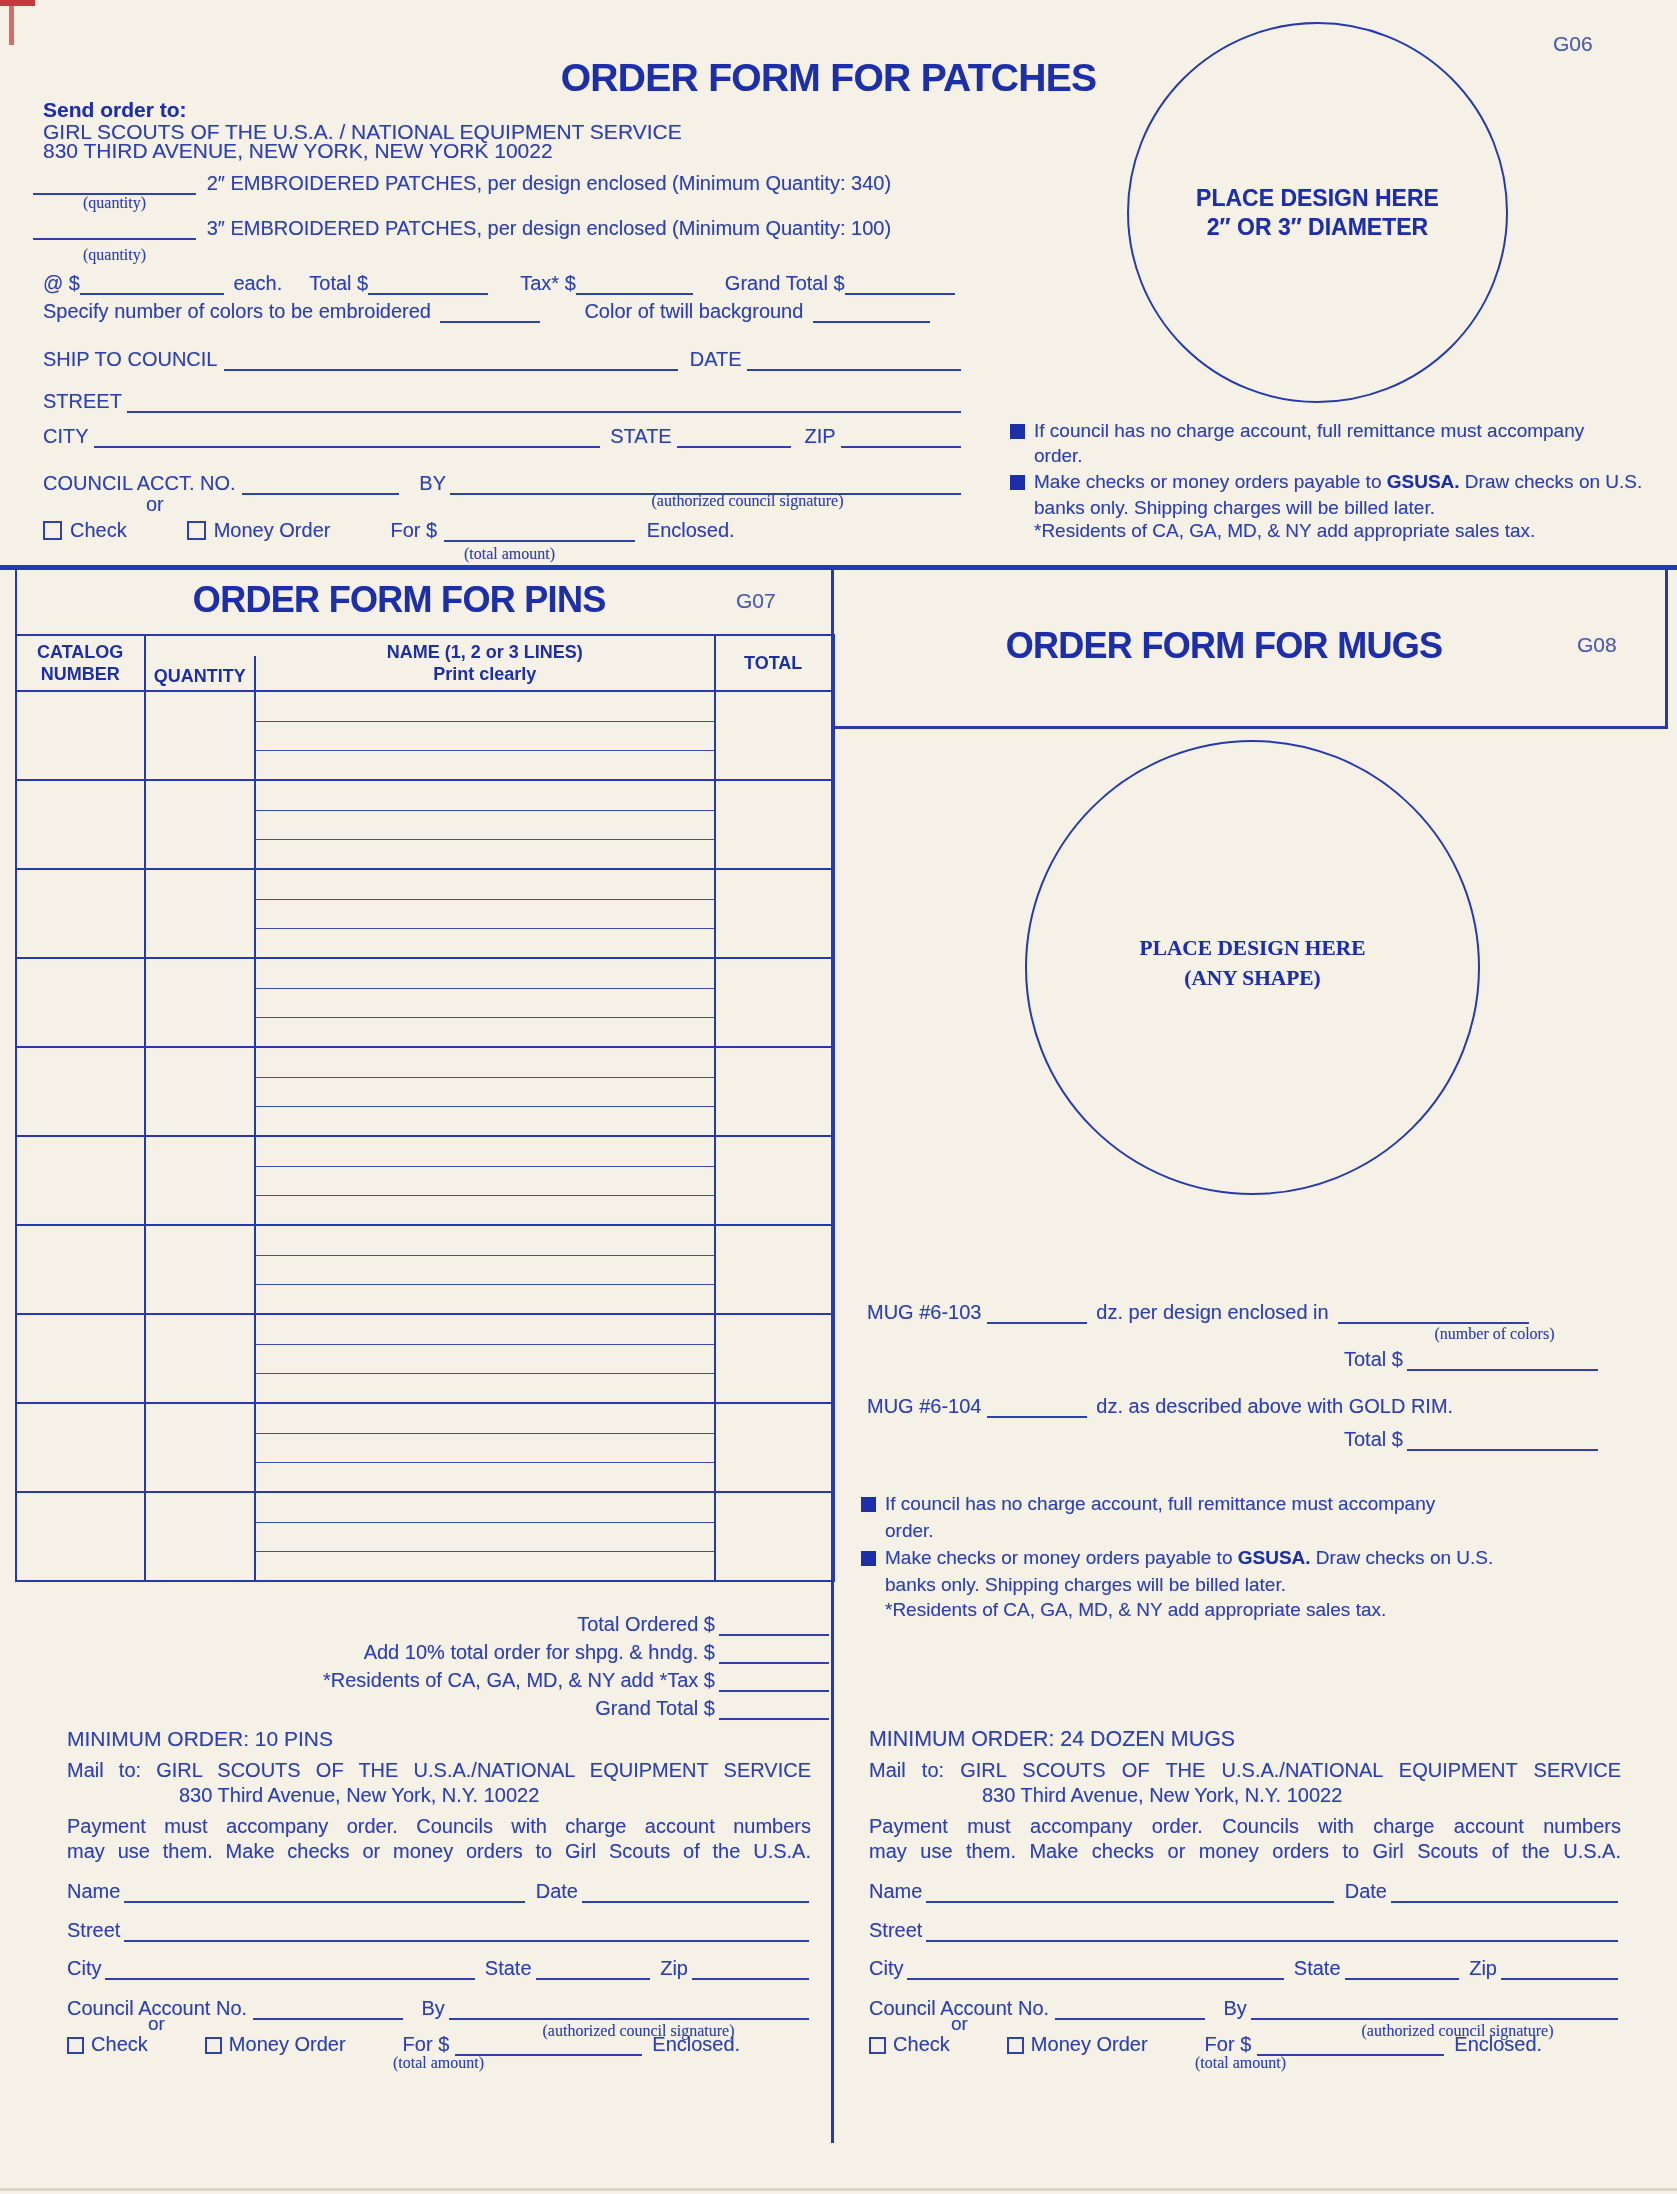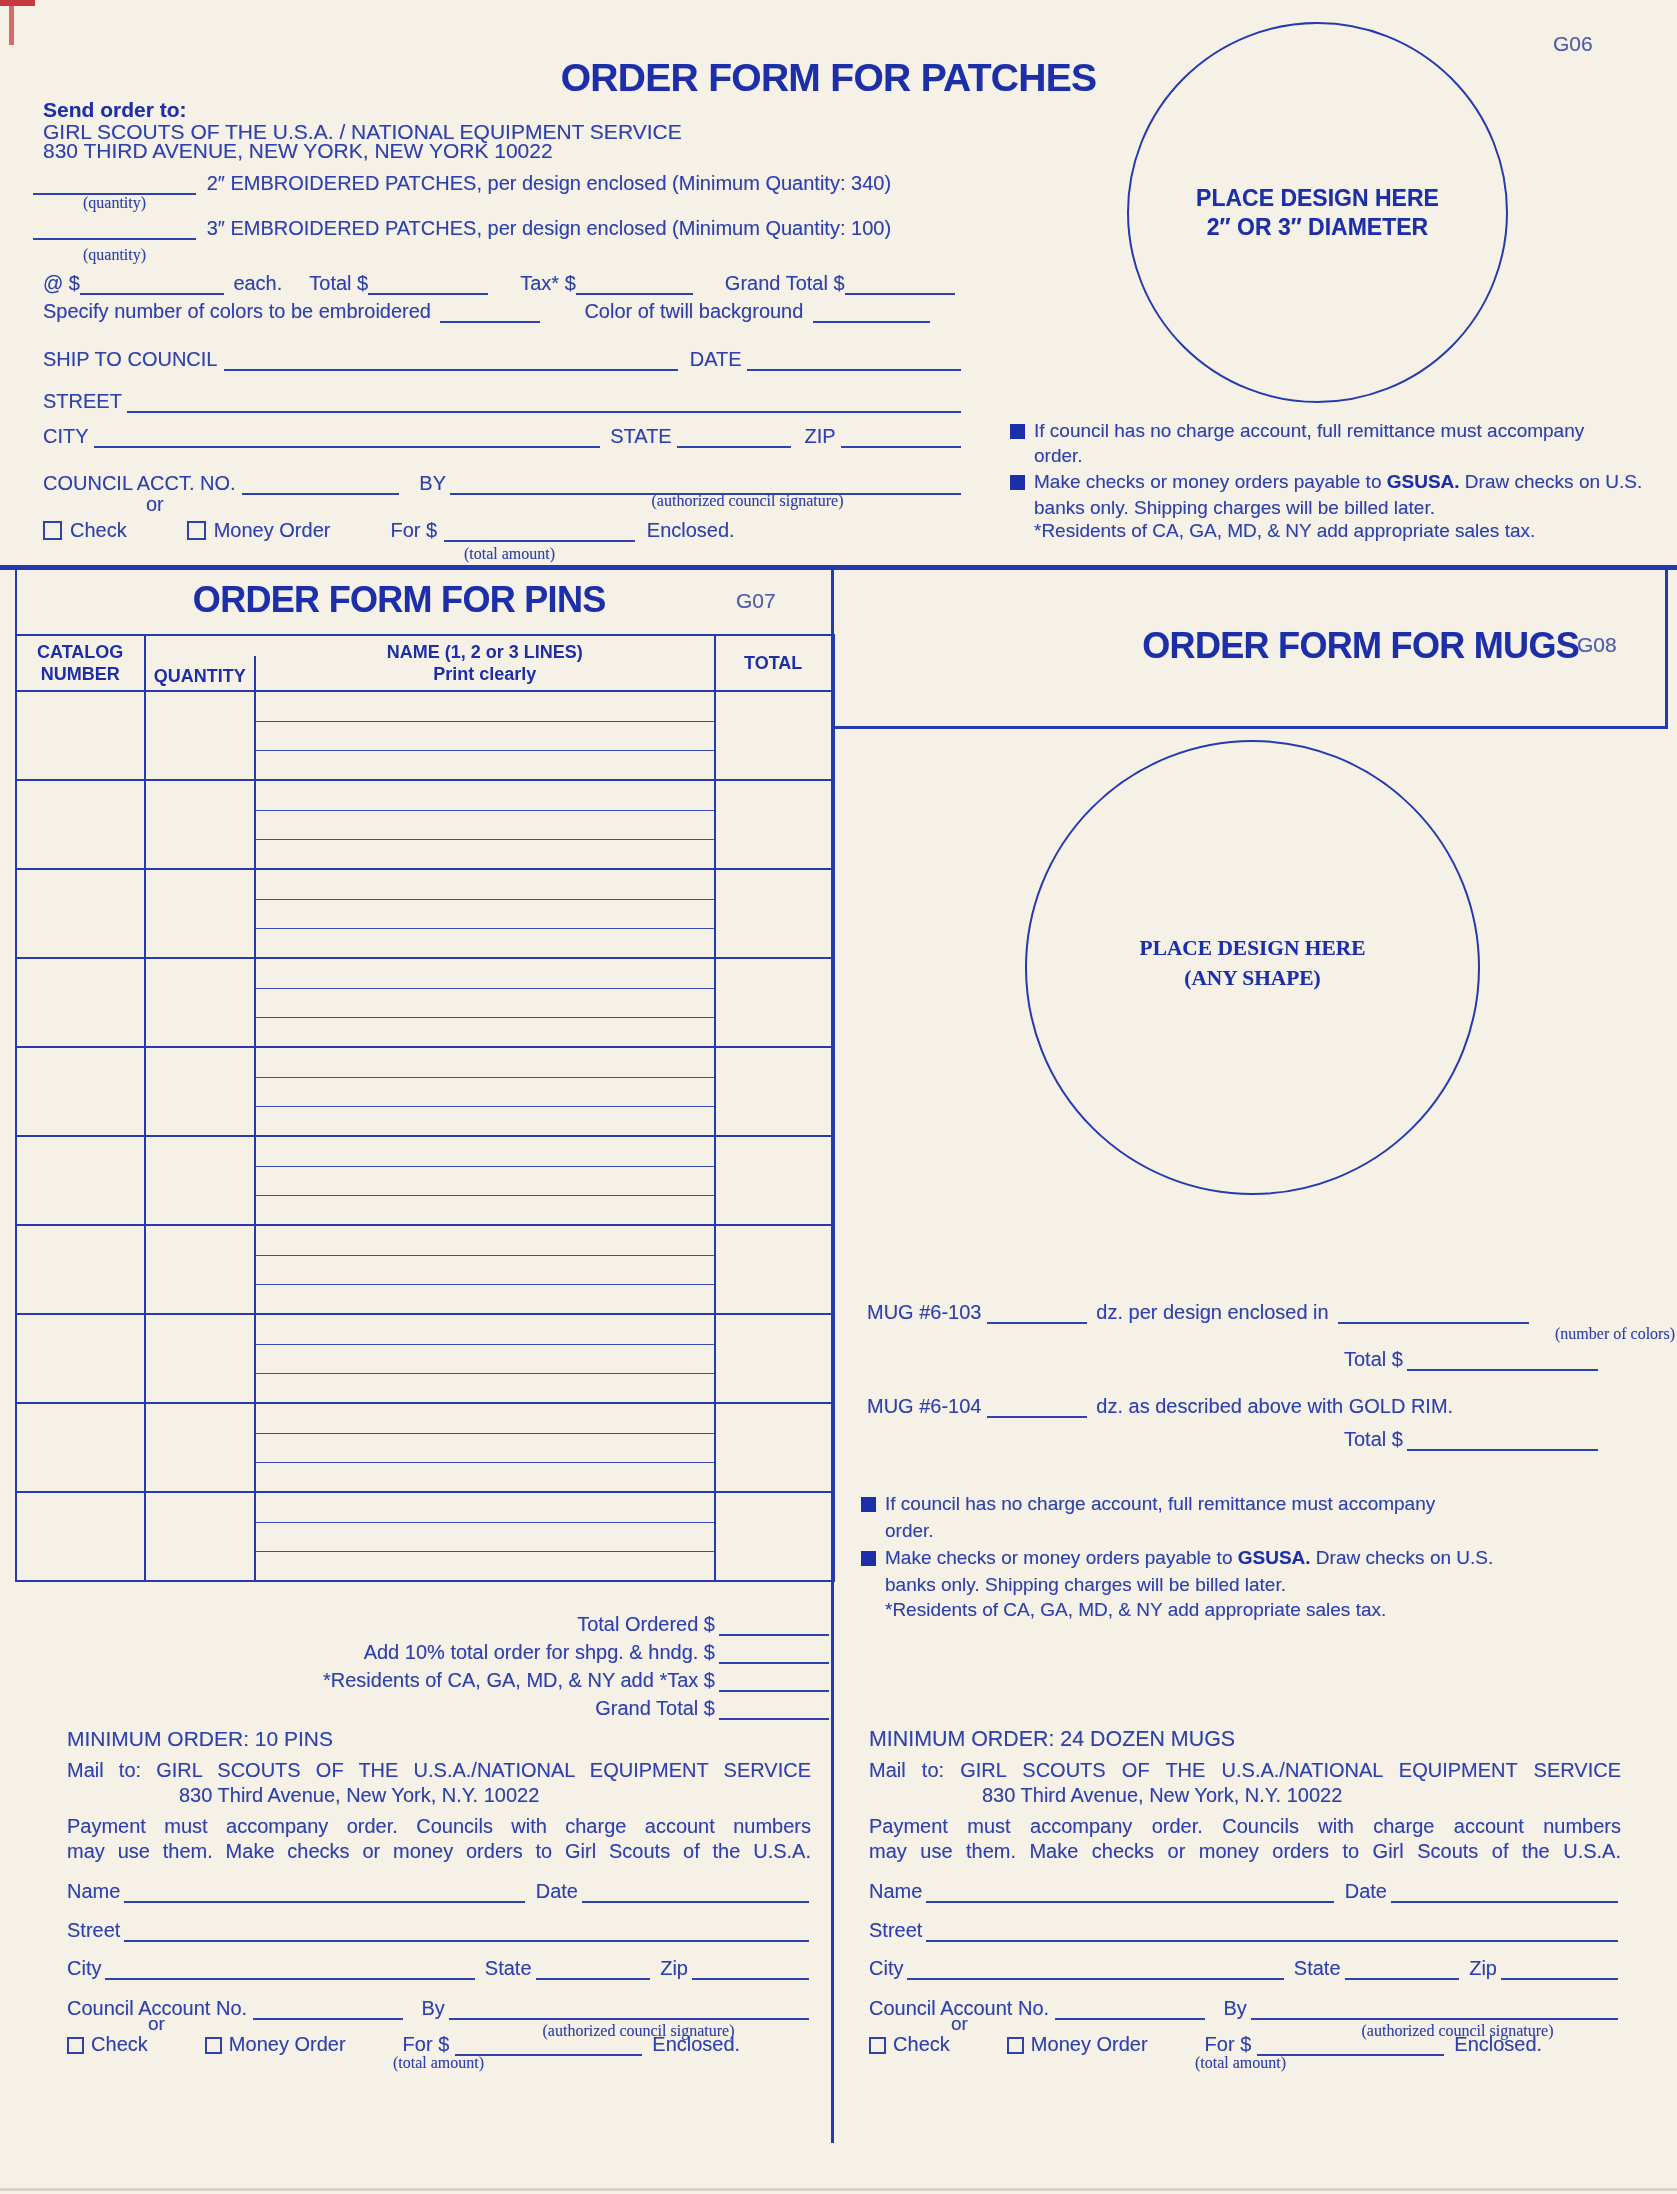--- a/index.html
+++ b/index.html
@@ -330,34 +330,34 @@
     <span class="cb" style="width:17.4px;height:17.4px;margin-left:57px;"></span>
     <span class="lbl" style="margin-left:6.7px;">Money Order</span>
     <span class="lbl" style="margin-left:57px;">For $</span>
     <span class="ul" style="width:187px;margin-left:5.4px;"></span>
     <span class="lbl" style="margin-left:10.7px;">Enclosed.</span>
   </div>
   <div class="t sm ctr" style="left:338px;top:2054px;width:201px;">(total amount)</div>
 
   <div class="vl" style="left:1665px;top:565px;width:2.7px;height:163px;"></div>
   <div class="hl" style="left:831px;top:726px;width:837px;height:2.7px;"></div>
-  <div class="t sec ctr" style="left:797px;top:625px;width:782px;text-align:right;">ORDER FORM FOR MUGS</div>
+  <div class="t sec ctr" style="left:833px;top:625px;width:782px;">ORDER FORM FOR MUGS</div>
   <div class="t code" style="left:1577px;top:633px;">G08</div>
 
   <div class="circle" style="left:1025px;top:740px;width:455px;height:455px;border-width:2px;"></div>
   <div class="t b ctr serif" style="left:1025px;top:936px;width:455px;font-size:21.4px;">PLACE DESIGN HERE</div>
   <div class="t b ctr serif" style="left:1025px;top:966px;width:455px;font-size:21.4px;">(ANY SHAPE)</div>
 
   <div class="row" style="left:867px;top:1301px;">
     <span class="lbl">MUG #6-103</span>
     <span class="ul" style="width:100px;margin-left:5.4px;"></span>
     <span class="lbl" style="margin-left:9.4px;">dz. per design enclosed in</span>
     <span class="ul" style="width:191px;margin-left:9.4px;"></span>
   </div>
-  <div class="t sm ctr" style="left:1474px;top:1325px;width:201px;text-align:right;">(number of colors)</div>
+  <div class="t sm ctr" style="left:1394px;top:1325px;width:201px;">(number of colors)</div>
   <div class="row" style="left:1344px;top:1348px;">
     <span class="lbl">Total $</span>
     <span class="ul" style="width:191px;margin-left:4px;"></span>
   </div>
 
   <div class="row" style="left:867px;top:1395px;">
     <span class="lbl">MUG #6-104</span>
     <span class="ul" style="width:100px;margin-left:5.4px;"></span>
     <span class="lbl" style="margin-left:9.4px;">dz. as described above with GOLD RIM.</span>
   </div>

